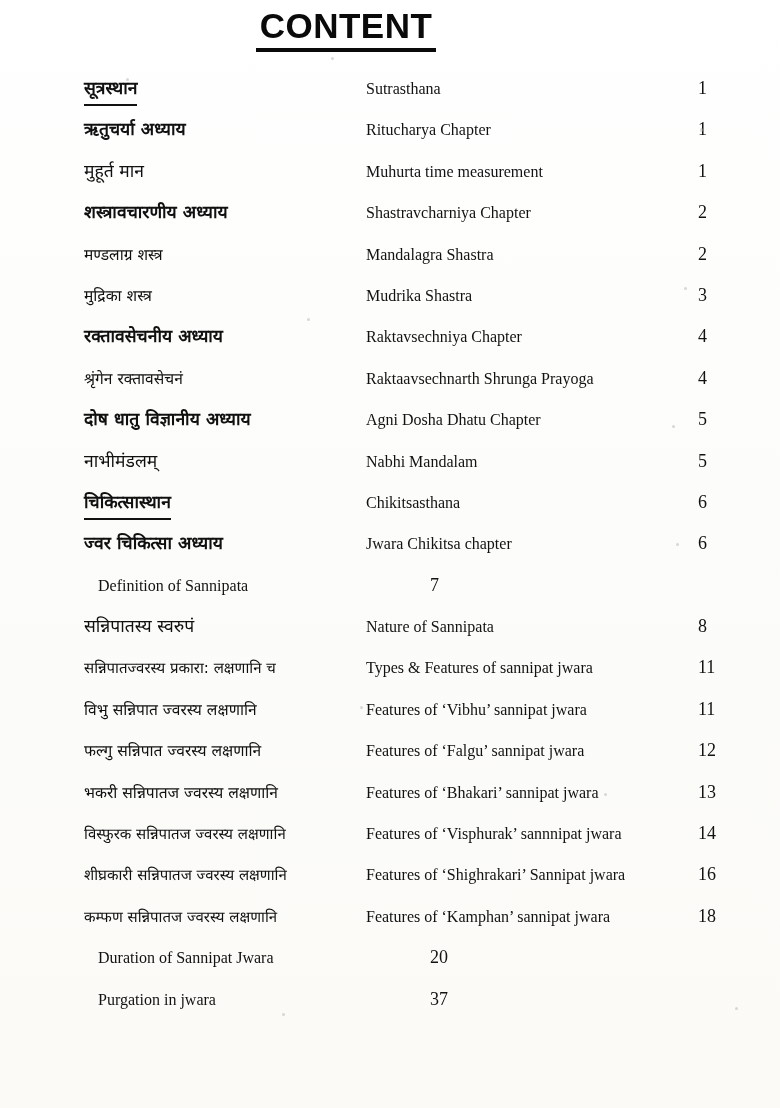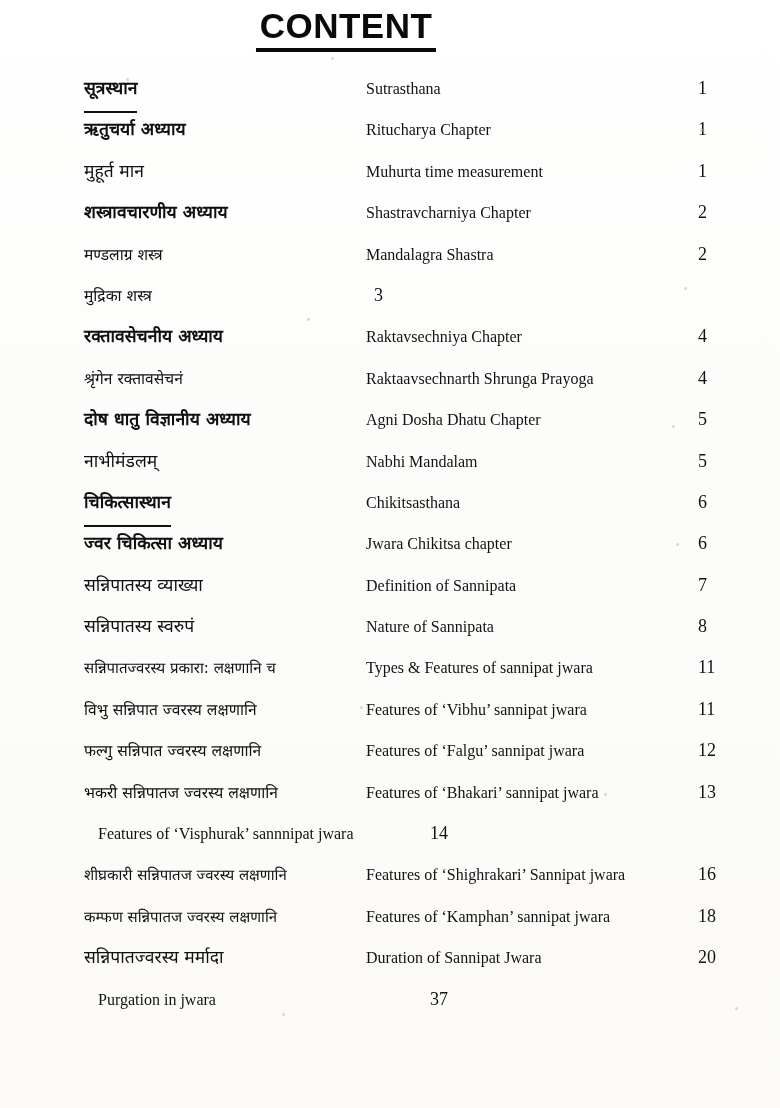--- a/index.html
+++ b/index.html
@@ -73,21 +73,21 @@
   }
   .row.small-dev .col-dev {
     font-size: 15.6px;
     text-decoration: underline;
   }
   .row.xsmall-dev .col-dev {
     font-size: 15px;
   }
   .row.underline .col-dev .devtxt {
     border-bottom: 2.2px solid #111;
-    padding-bottom: 13px;
+    padding-bottom: 6px;
   }
 
   .col-eng {
     width: 310px;
     flex: 0 0 310px;
     font-family: "Liberation Serif", "DejaVu Serif", serif;
     font-size: 16px;
     line-height: 1.15;
     color: #121212;
     white-space: nowrap;
@@ -143,20 +143,21 @@
       <div class="col-eng">Shastravcharniya Chapter</div>
       <div class="col-page">2</div>
     </div>
     <div class="row small-dev">
       <div class="col-dev"><span class="devtxt">मण्डलाग्र शस्त्र</span></div>
       <div class="col-eng">Mandalagra Shastra</div>
       <div class="col-page">2</div>
     </div>
     <div class="row small-dev">
       <div class="col-dev"><span class="devtxt">मुद्रिका शस्त्र</span></div>
+      <div class="col-eng">Mudrika Shastra</div>
       <div class="col-page">3</div>
     </div>
     <div class="row bold">
       <div class="col-dev"><span class="devtxt">रक्तावसेचनीय अध्याय</span></div>
       <div class="col-eng">Raktavsechniya Chapter</div>
       <div class="col-page">4</div>
     </div>
     <div class="row small-dev">
       <div class="col-dev"><span class="devtxt">श्रृंगेन रक्तावसेचनं</span></div>
       <div class="col-eng">Raktaavsechnarth Shrunga Prayoga</div>
@@ -176,21 +177,20 @@
       <div class="col-dev"><span class="devtxt">चिकित्सास्थान</span></div>
       <div class="col-eng">Chikitsasthana</div>
       <div class="col-page">6</div>
     </div>
     <div class="row bold">
       <div class="col-dev"><span class="devtxt">ज्वर चिकित्सा अध्याय</span></div>
       <div class="col-eng">Jwara Chikitsa chapter</div>
       <div class="col-page">6</div>
     </div>
     <div class="row">
-      <div class="col-dev"><span class="devtxt">सन्निपातस्य  व्याख्या</span></div>
       <div class="col-eng">Definition of Sannipata</div>
       <div class="col-page">7</div>
     </div>
     <div class="row">
       <div class="col-dev"><span class="devtxt">सन्निपातस्य   स्वरुपं</span></div>
       <div class="col-eng">Nature of Sannipata</div>
       <div class="col-page">8</div>
     </div>
     <div class="row xsmall-dev">
       <div class="col-dev"><span class="devtxt">सन्निपातज्वरस्य प्रकारा: लक्षणानि च</span></div>
@@ -206,35 +206,35 @@
       <div class="col-dev"><span class="devtxt">फल्गु सन्निपात ज्वरस्य लक्षणानि</span></div>
       <div class="col-eng">Features of ‘Falgu’ sannipat jwara</div>
       <div class="col-page">12</div>
     </div>
     <div class="row small-dev">
       <div class="col-dev"><span class="devtxt">भकरी सन्निपातज ज्वरस्य लक्षणानि</span></div>
       <div class="col-eng">Features of ‘Bhakari’ sannipat jwara</div>
       <div class="col-page">13</div>
     </div>
     <div class="row xsmall-dev">
+      <div class="col-dev"><span class="devtxt">विस्फुरक सन्निपातज ज्वरस्य लक्षणानि</span></div>
       <div class="col-eng">Features of ‘Visphurak’ sannnipat jwara</div>
       <div class="col-page">14</div>
     </div>
     <div class="row xsmall-dev">
       <div class="col-dev"><span class="devtxt">शीघ्रकारी सन्निपातज ज्वरस्य लक्षणानि</span></div>
       <div class="col-eng">Features of ‘Shighrakari’ Sannipat jwara</div>
       <div class="col-page">16</div>
     </div>
     <div class="row xsmall-dev">
       <div class="col-dev"><span class="devtxt">कम्फण सन्निपातज ज्वरस्य  लक्षणानि</span></div>
       <div class="col-eng">Features of ‘Kamphan’ sannipat jwara</div>
       <div class="col-page">18</div>
     </div>
     <div class="row">
-      <div class="col-dev"><span class="devtxt">सन्निपातज्वरस्य मर्मादा</span></div>
       <div class="col-eng">Duration of  Sannipat Jwara</div>
       <div class="col-page">20</div>
     </div>
     <div class="row">
       <div class="col-eng">Purgation in jwara</div>
       <div class="col-page">37</div>
     </div>
   </div>
 
 <div class="speck" style="left:126px;top:78px;width:3px;height:3px;"></div>

